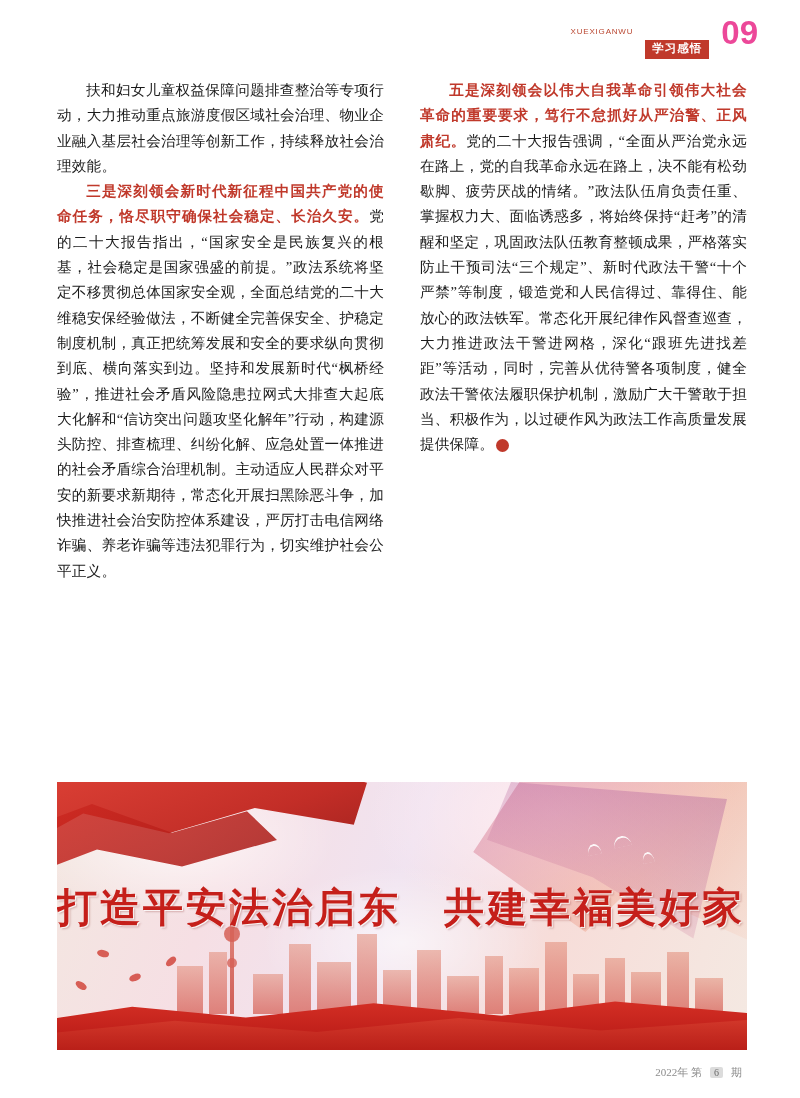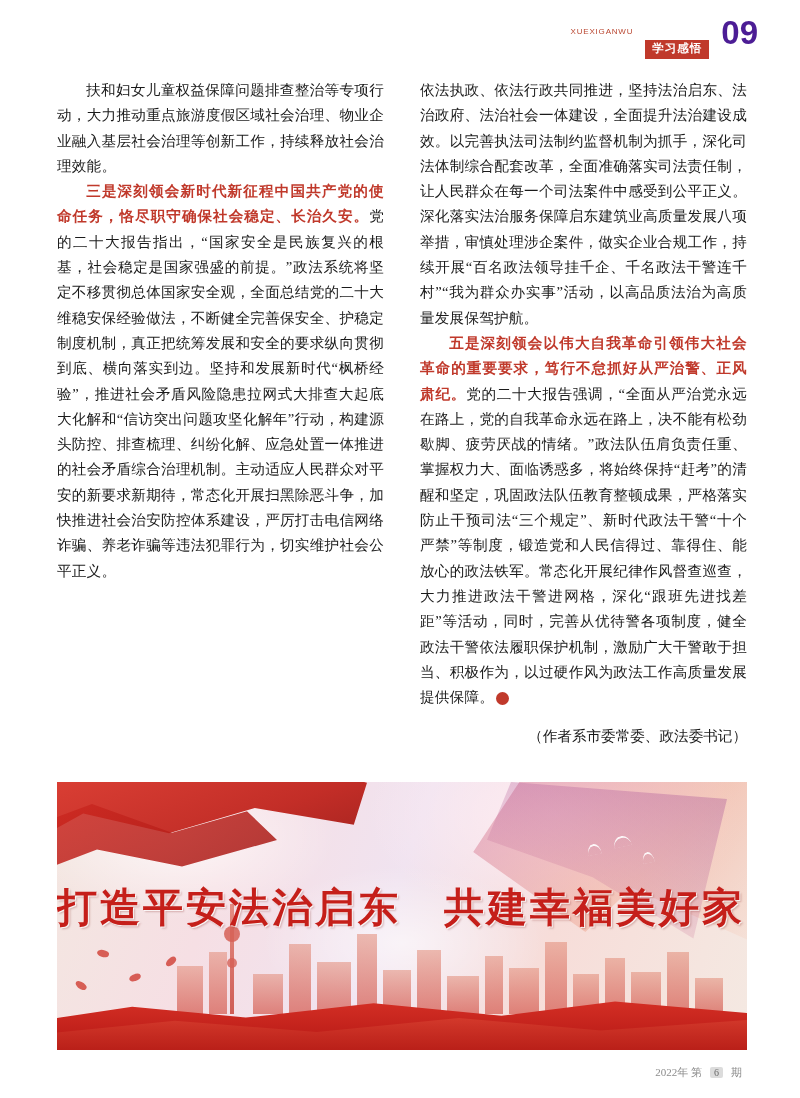--- a/index.html
+++ b/index.html
@@ -46,21 +46,21 @@
     font-weight: bold;
     letter-spacing: 1px;
     padding: 3px 7px 4px 7px;
     line-height: 1;
     margin-top: 32px;
   }
   .header-pagenum {
     font-family: "Liberation Sans", sans-serif;
     font-size: 33px;
     font-weight: bold;
-    color: #4c1d95;
+    color: #ec4899;
     line-height: 1;
     padding-bottom: 2px;
   }
 
   
   .columns {
     position: absolute;
     top: 78px;
     left: 57px;
     width: 690px;
@@ -300,23 +300,21 @@
 </div>
 
 <div class="columns">
 
   <div class="col">
     <p class="para indent"><span>扶和妇女儿童权益保障问题排查整治等专项行动，大力推动重点旅游度假区域社会治理、物业企业融入基层社会治理等创新工作，持续释放社会治理效能。</span></p>
     <p class="para indent"><span class="lead">三是深刻领会新时代新征程中国共产党的使命任务，恪尽职守确保社会稳定、长治久安。</span><span>党的二十大报告指出，“国家安全是民族复兴的根基，社会稳定是国家强盛的前提。”政法系统将坚定不移贯彻总体国家安全观，全面总结党的二十大维稳安保经验做法，不断健全完善保安全、护稳定制度机制，真正把统筹发展和安全的要求纵向贯彻到底、横向落实到边。坚持和发展新时代“枫桥经验”，推进社会矛盾风险隐患拉网式大排查大起底大化解和“信访突出问题攻坚化解年”行动，构建源头防控、排查梳理、纠纷化解、应急处置一体推进的社会矛盾综合治理机制。主动适应人民群众对平安的新要求新期待，常态化开展扫黑除恶斗争，加快推进社会治安防控体系建设，严厉打击电信网络诈骗、养老诈骗等违法犯罪行为，切实维护社会公平正义。</span></p>
   </div>
 
   <div class="col">
-    <p class="para"><span>依法执政、依法行政共同推进，坚持法治启东、法治政府、法治社会一体建设，全面提升法治建设成效。以完善执法司法制约监督机制为抓手，深化司法体制综合配套改革，全面准确落实司法责任制，让人民群众在每一个司法案件中感受到公平正义。深化落实法治服务保障启东建筑业高质量发展八项举措，审慎处理涉企案件，做实企业合规工作，持续开展“百名政法领导挂千企、千名政法干警连千村”“我为群众办实事”活动，以高品质法治为高质量发展保驾护航。</span></p>
     <p class="para indent"><span class="lead">五是深刻领会以伟大自我革命引领伟大社会革命的重要要求，笃行不怠抓好从严治警、正风肃纪。</span><span>党的二十大报告强调，“全面从严治党永远在路上，党的自我革命永远在路上，决不能有松劲歇脚、疲劳厌战的情绪。”政法队伍肩负责任重、掌握权力大、面临诱惑多，将始终保持“赶考”的清醒和坚定，巩固政法队伍教育整顿成果，严格落实防止干预司法“三个规定”、新时代政法干警“十个严禁”等制度，锻造党和人民信得过、靠得住、能放心的政法铁军。常态化开展纪律作风督查巡查，大力推进政法干警进网格，深化“跟班先进找差距”等活动，同时，完善从优待警各项制度，健全政法干警依法履职保护机制，激励广大干警敢于担当、积极作为，以过硬作风为政法工作高质量发展提供保障。</span><span class="endmark">发</span></p>
-    <div class="signature">（作者系市委常委、政法委书记）</div>
   </div>
 
 </div>
 
 <div class="banner">
   <div class="banner-sky"></div>
   <div class="poly-right"></div>
   <div class="poly-right2"></div>
   <div class="ribbon-top"></div>
   <div class="ribbon-top2"></div>

